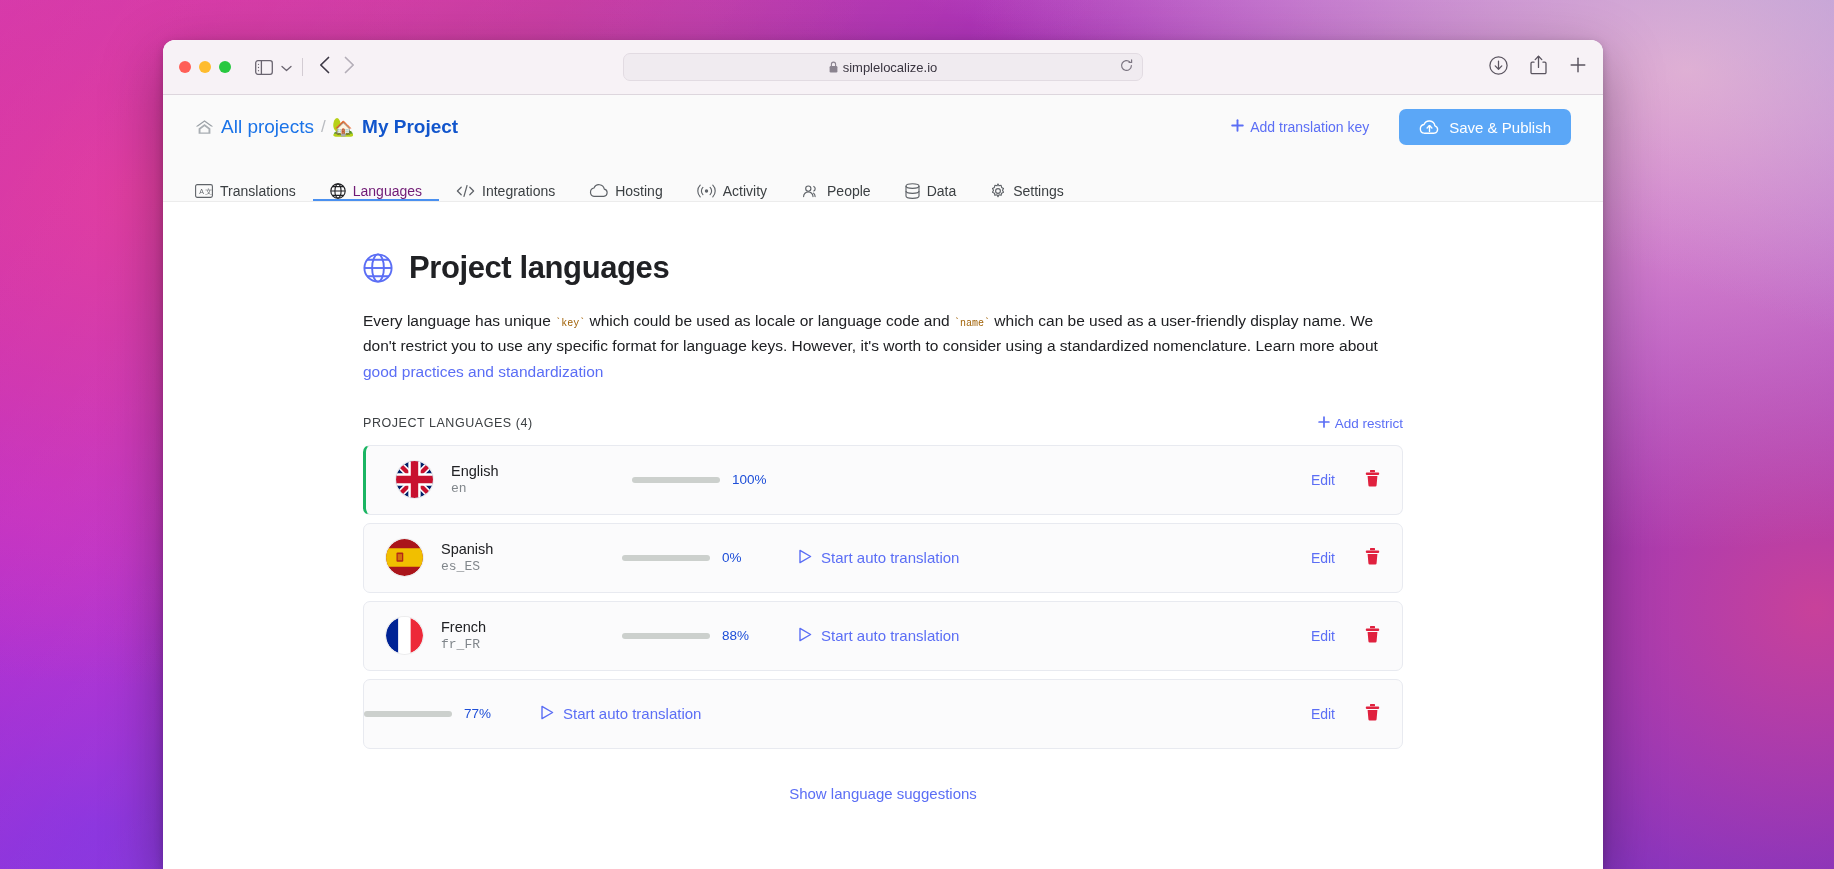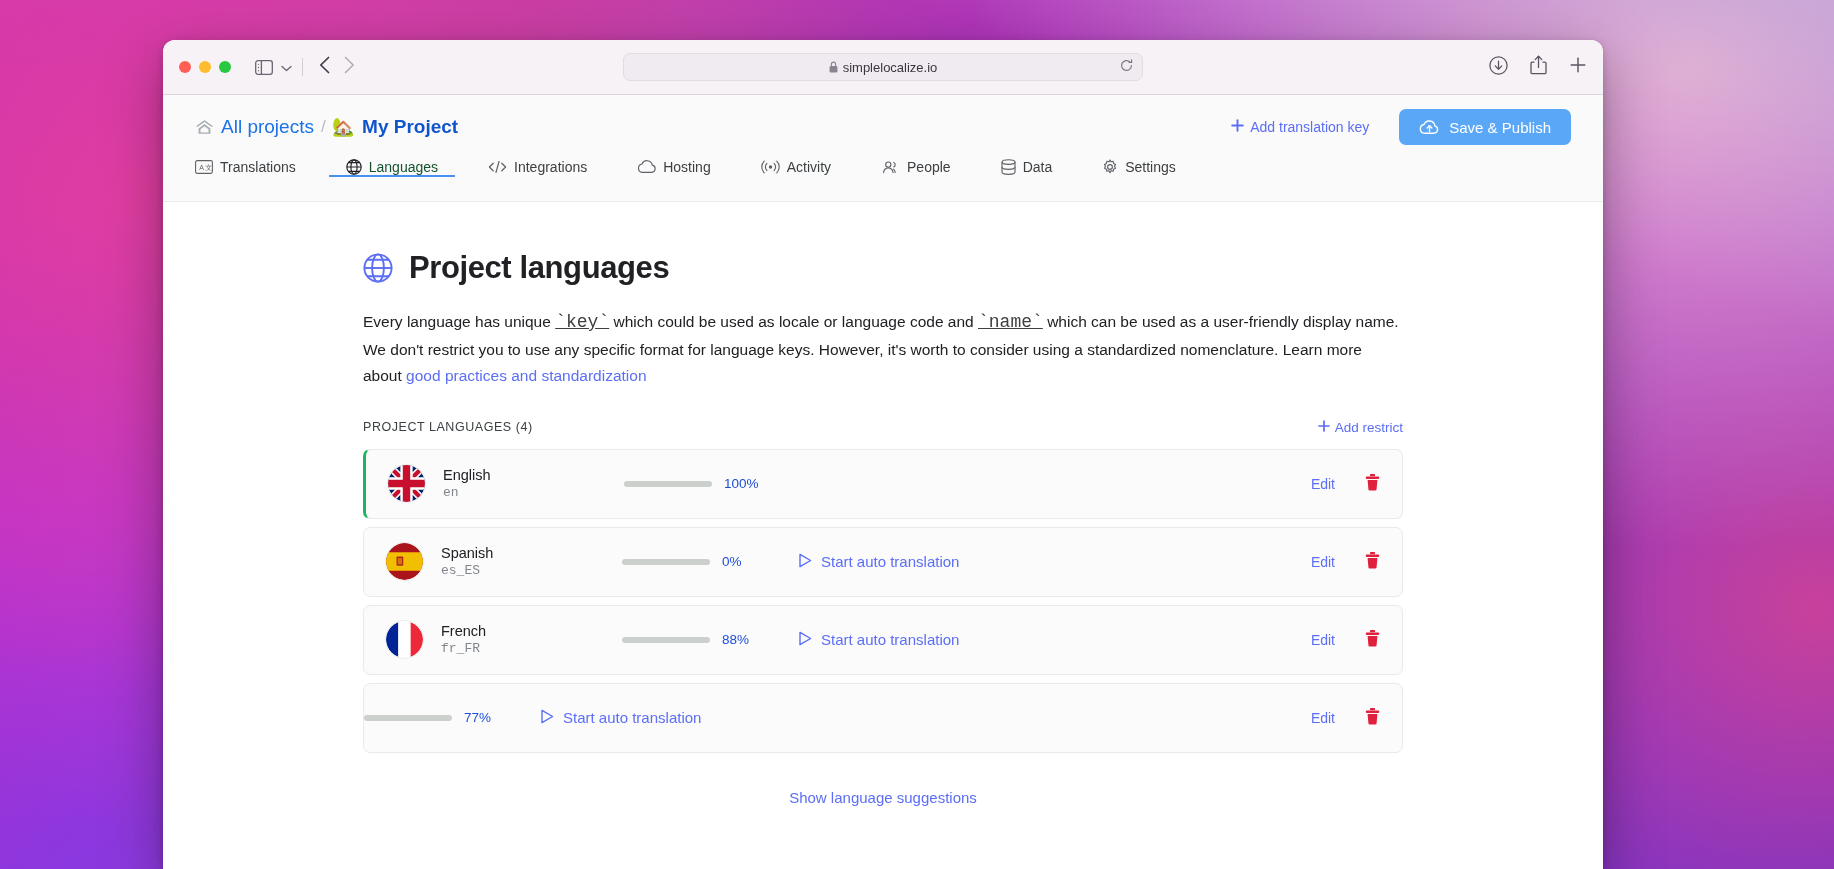--- a/index.html
+++ b/index.html
@@ -127,33 +127,33 @@
     display: flex; align-items: center; gap: 9px;
     background: #5ba7f7;
     color: #fff;
     border: none; border-radius: 7px;
     height: 36px; padding: 0 20px;
     font-size: 15px; font-weight: 500;
     cursor: pointer; font-family: inherit;
   }
 
   .tabs {
-    display: flex; align-items: flex-start; gap: 16px;
+    display: flex; align-items: flex-end; gap: 0;
     height: 42px;
   }
   .tab {
     display: flex; align-items: center; gap: 7px;
     padding: 0 17px;
     font-size: 14px; color: #3c4043;
     cursor: pointer;
     border-bottom: 2.5px solid transparent;
     white-space: nowrap;
   }
   .tab:first-child { padding-left: 0; }
-  .tab.active { color: #14532d; border-bottom-color: #4a90f0; }
+  .tab.active { color: #701a75; border-bottom-color: #4a90f0; }
   .tab .ticon { display: flex; align-items: center; color: #5f6368; }
   .tab.active .ticon { color: #202124; }
 
   
   .page {
     flex: 1 1 auto;
     overflow: hidden;
     padding-top: 48px;
   }
   .content {
@@ -166,21 +166,21 @@
   }
   .globe-icon { display: flex; align-items: center; color: #5b6ef5; }
   .page-title { font-size: 31px; font-weight: 700; color: #202124; letter-spacing: -0.4px; }
 
   .intro {
     font-size: 15.5px; line-height: 1.63; color: #202124;
     margin-bottom: 32px;
   }
   .intro code {
     font-family: "Liberation Mono", monospace;
-    color: #404040; font-size: 18px; text-decoration: underline;
+    color: #a16207; font-size: 10px;
   }
   .intro a { color: #5b6ef5; text-decoration: none; }
 
   .list-head {
     display: flex; align-items: center;
     margin-bottom: 14px;
     gap: 32px;
   }
   .list-head-label {
     font-size: 12.5px; letter-spacing: 0.55px; color: #3c4043; font-weight: 500;
@@ -196,21 +196,21 @@
   .lang-row {
     height: 70px;
     background: #fbfbfc;
     border: 1px solid #e8eaf0;
     border-radius: 7px;
     display: flex; align-items: center;
     padding: 0 22px 0 0;
     position: relative;
     overflow: hidden;
   }
-  .lang-row.primary { border-left: 3px solid #1bb563; padding-left: 0; }
+  .lang-row.primary { border-left: 3px solid #1bb563; padding-left: 8px; }
   .row-left {
     display: flex; align-items: center; gap: 18px;
     width: 258px; padding-left: 22px;
   }
   .flag {
     width: 37px; height: 37px; border-radius: 50%;
     overflow: hidden; flex: 0 0 auto;
     box-shadow: 0 0 0 1px rgba(0,0,0,0.06);
   }
   .lang-text { display: flex; flex-direction: column; gap: 2px; }

